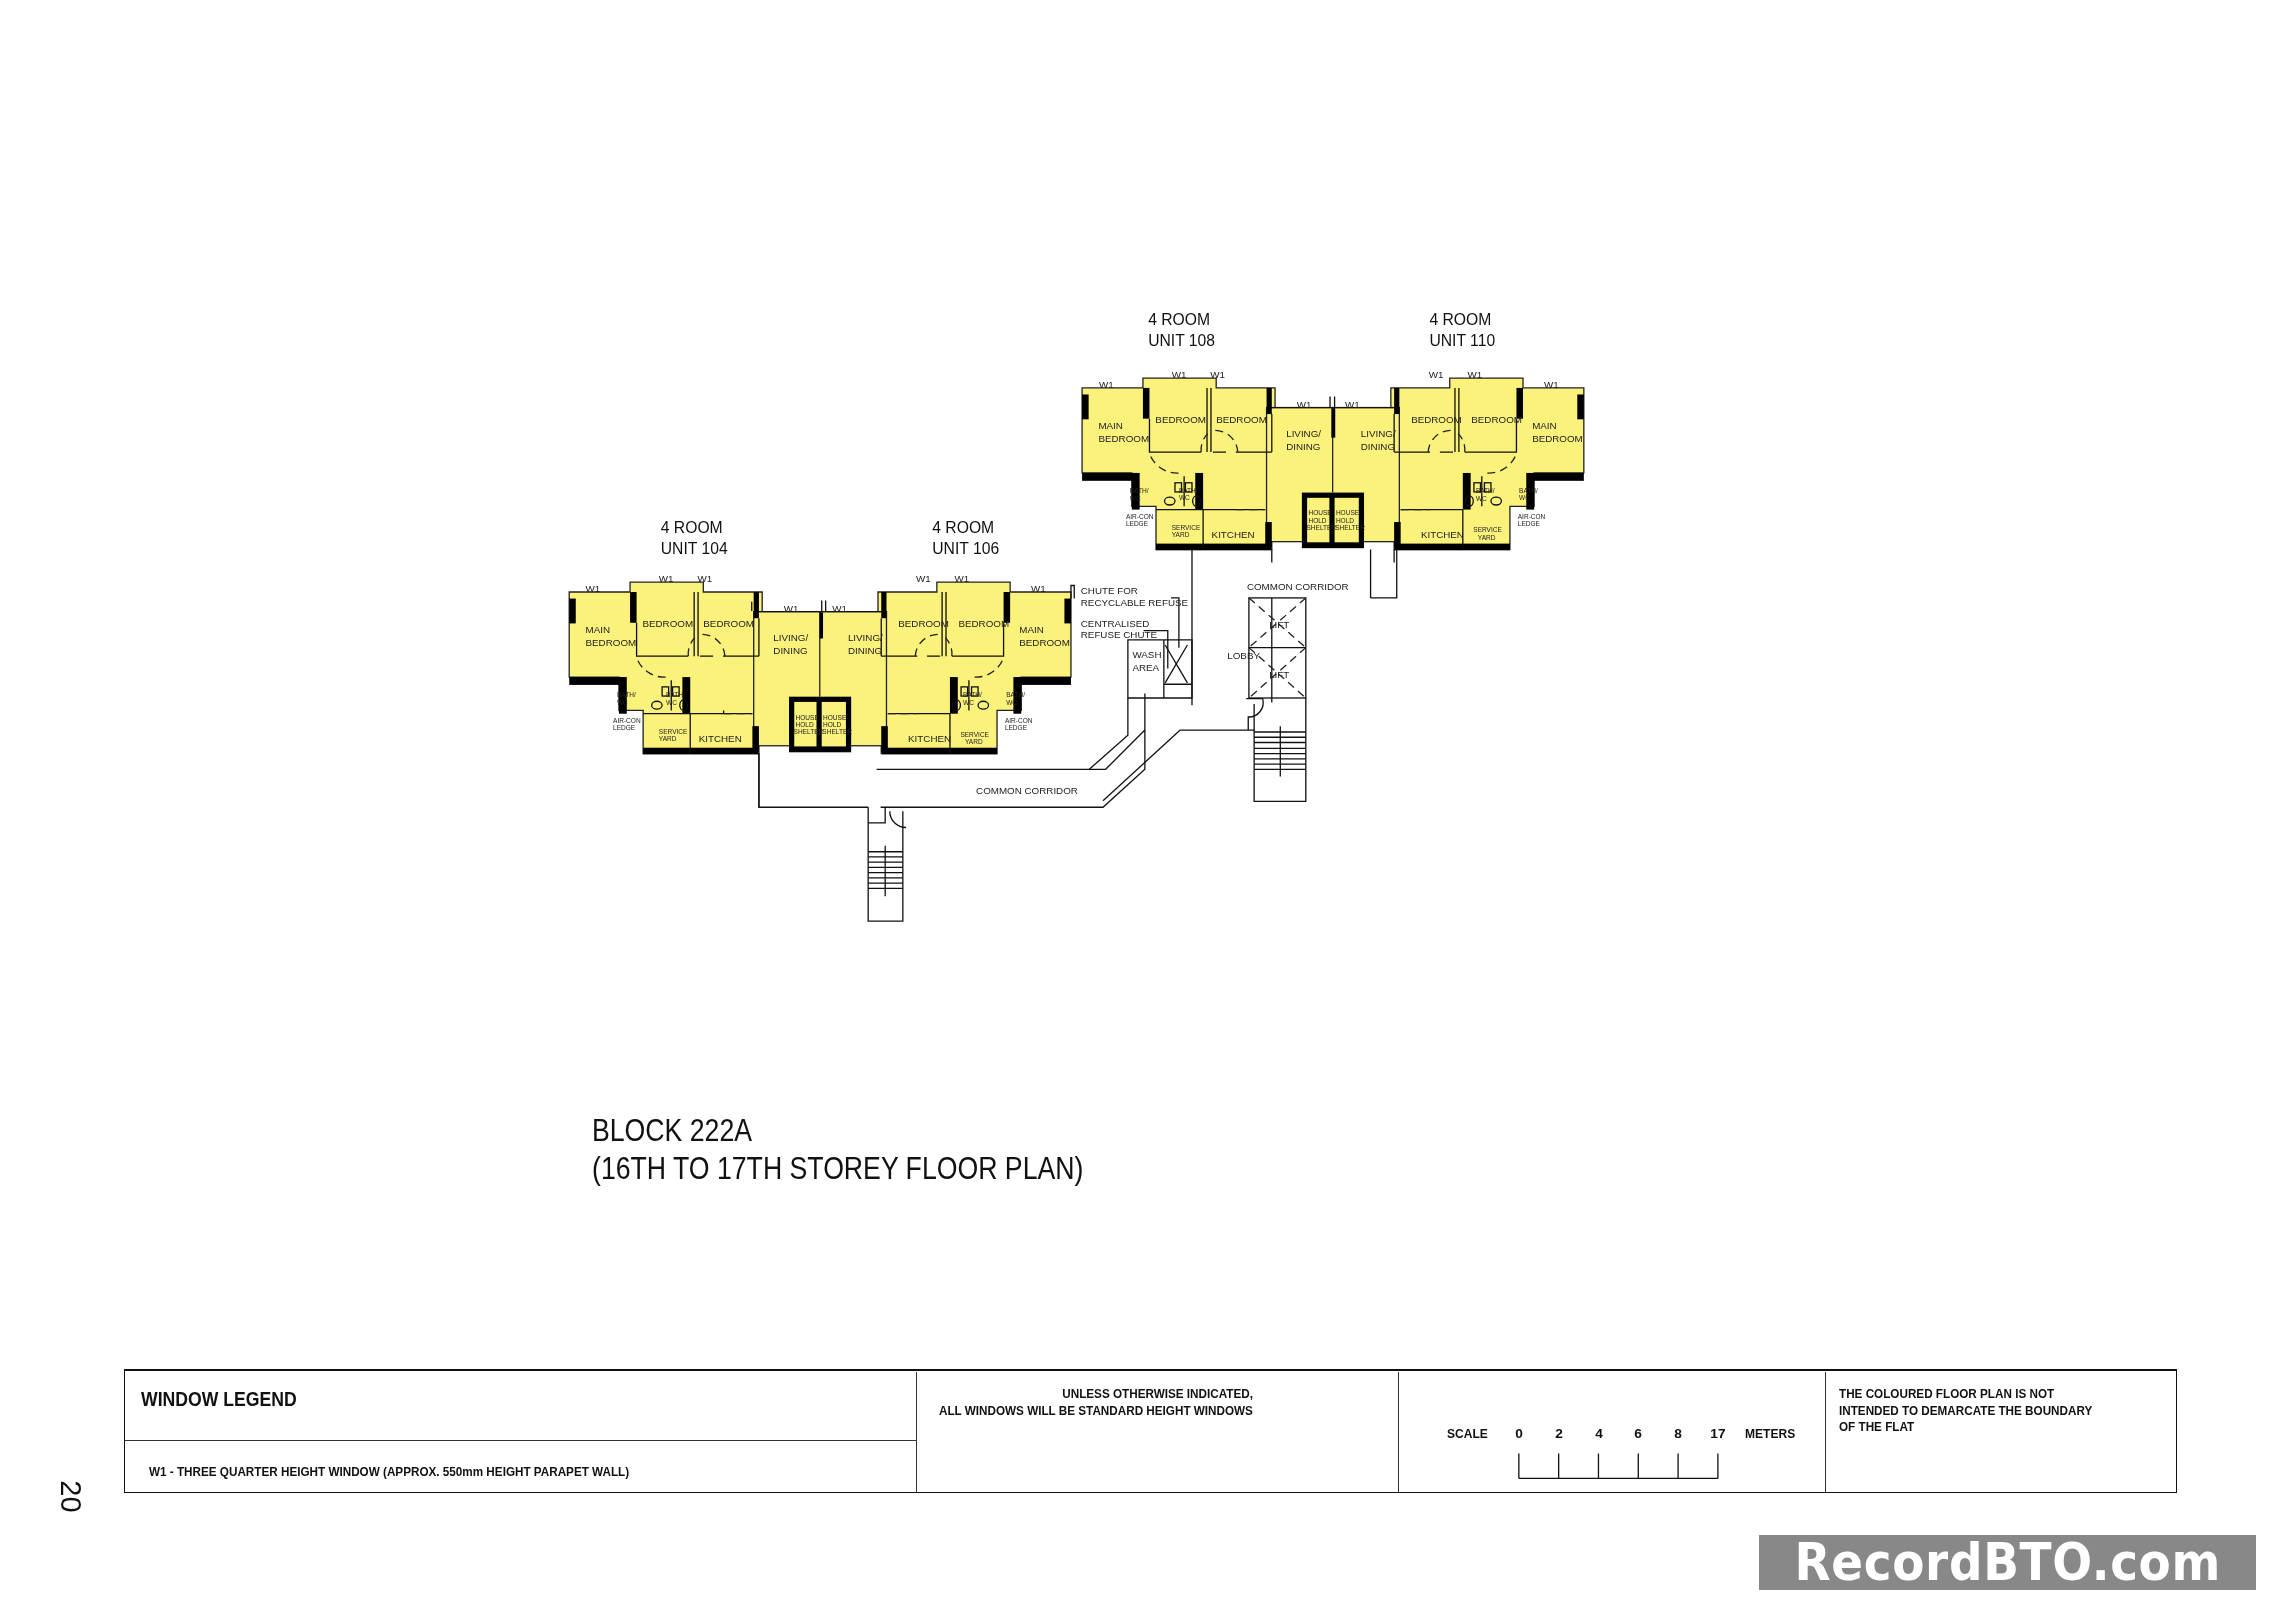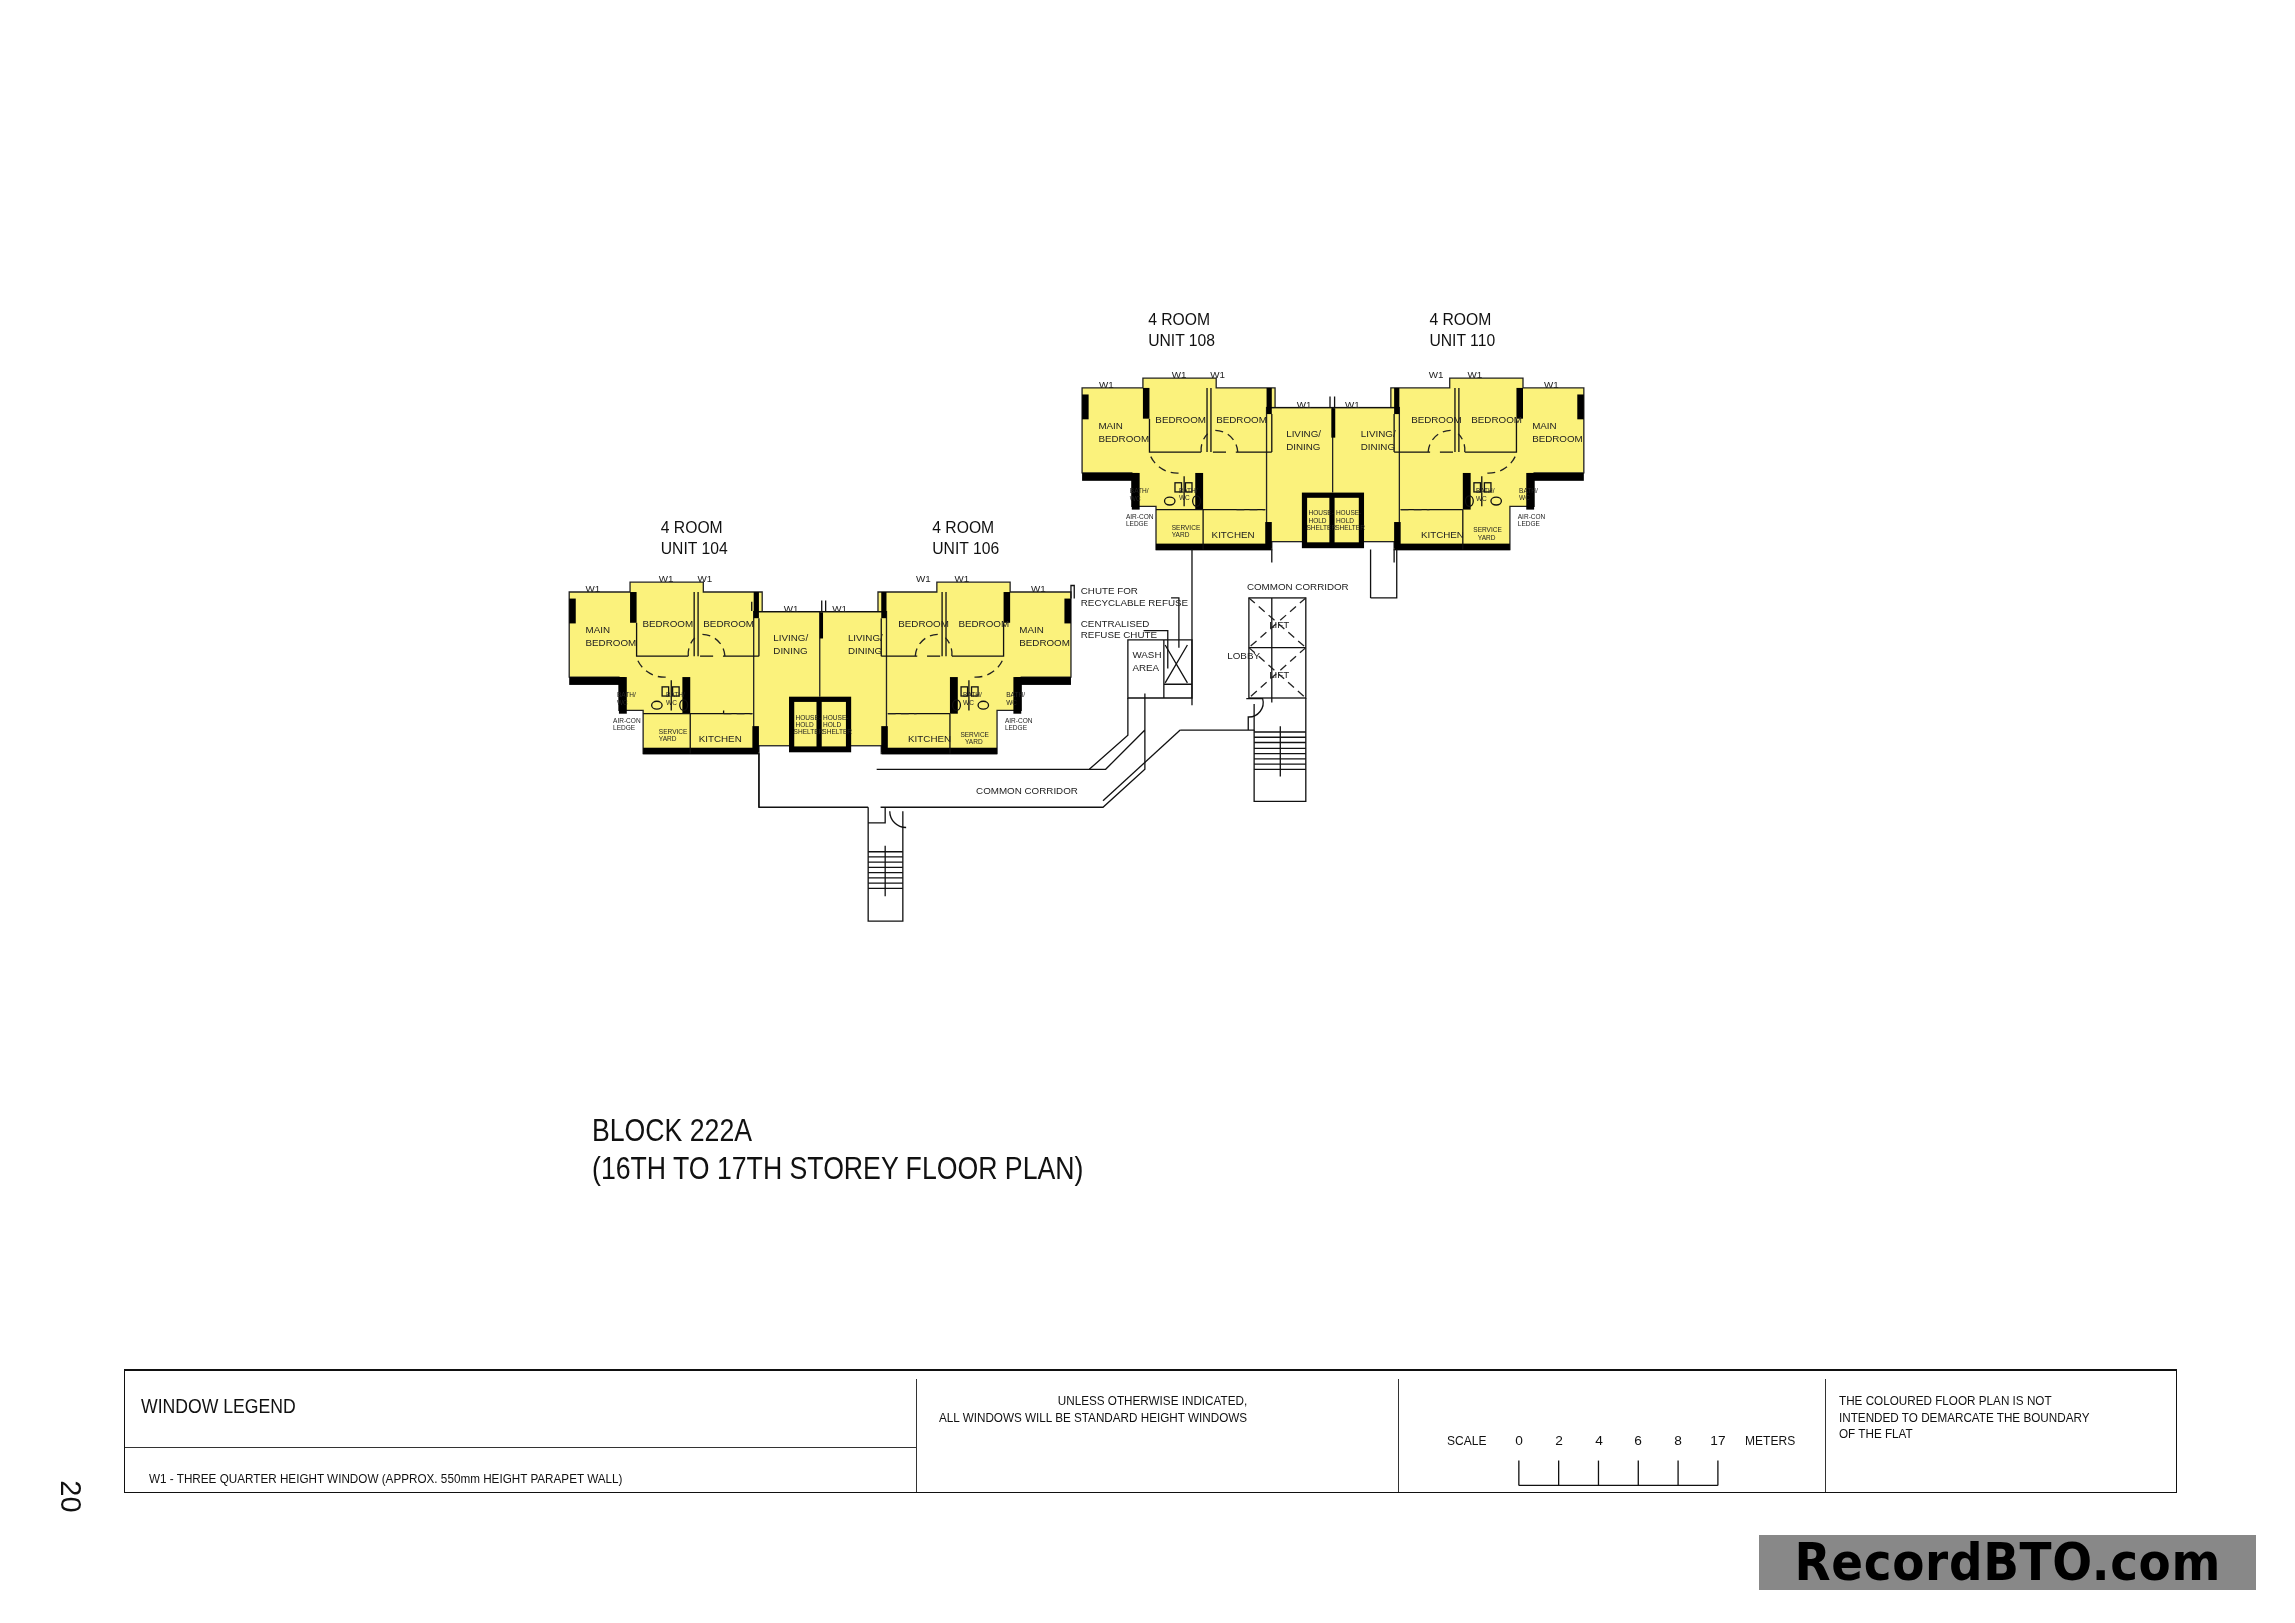--- a/index.html
+++ b/index.html
@@ -13,38 +13,38 @@
   .lbl  { font-family:"Liberation Sans", sans-serif; fill:#222; font-size:15px; }
   .unit { font-family:"Liberation Sans", sans-serif; fill:#111; font-size:24px; }
   .tiny { font-family:"Liberation Sans", sans-serif; fill:#222; font-size:10px; }
 
   .block-title { position:absolute; left:592px; top:1112px; font-size:31px; line-height:38px;
                  transform:scaleX(0.86); transform-origin:left top; color:#111; }
   .block-title div { white-space:nowrap; }
 
   .legend { position:absolute; left:124px; top:1369px; width:2053px; height:124px;
             border:1.3px solid #111; border-top-width:2px; box-sizing:border-box; }
-  .cell { position:absolute; top:8px; bottom:0; border-right:0.7px solid #333; box-sizing:border-box; }
+  .cell { position:absolute; top:1px; bottom:0; border-right:0.7px solid #333; box-sizing:border-box;font-weight:bold; }
   .c1 { left:0; width:792px; }
   .c2 { left:792px; width:482px;text-align:right; }
   .c3 { left:1274px; width:427px; }
   .c4 { left:1701px; right:0; border-right:none; }
   .c1-top { position:absolute; left:0; right:0; top:0; height:68px; border-bottom:0.7px solid #333; }
   .lg-title { position:absolute; left:15.7px; top:15.7px; font-size:19.6px; transform:scaleX(0.9); transform-origin:left; white-space:nowrap; }
   .lg-item { position:absolute; left:23.6px; top:92px; font-size:13px; transform:scaleX(0.9); transform-origin:left; white-space:nowrap; }
   .note { position:absolute; left:22px; top:14.4px; font-size:13px; line-height:16.4px; transform:scaleX(0.9); transform-origin:left top; white-space:nowrap; }
   .scale-wrap { position:absolute; left:0; top:0; width:100%; height:100%; }
   .scale-lbl { position:absolute; top:54px; font-size:13.7px; transform:scaleX(0.88); transform-origin:left; white-space:nowrap; }
   .tick-num { position:absolute; top:54px; font-size:13.7px; width:19.6px; text-align:center; transform:translateX(-9.8px); }
   .scale-svg { position:absolute; left:0; top:0; }
 
   .page-num { position:absolute; left:54px; top:1480px; font-size:29px; transform:rotate(90deg); transform-origin:center; }
 
   .watermark { position:absolute; left:1759px; top:1535px; width:497px; height:55px; background:#888888;
-               color:#000000; font-family:"DejaVu Sans", sans-serif; font-weight:bold; font-size:51px;
+               color:#ffffff; font-family:"DejaVu Sans", sans-serif; font-weight:bold; font-size:51px;
                line-height:55px; text-align:center; letter-spacing:0.7px; }
   .watermark span { display:inline-block; transform:scaleX(0.92); }
 </style>
 </head>
 <body>
 
 <svg id="plan" viewBox="0 0 3508 2481" xmlns="http://www.w3.org/2000/svg">
   <defs>
 
     <g id="unitHalf">

